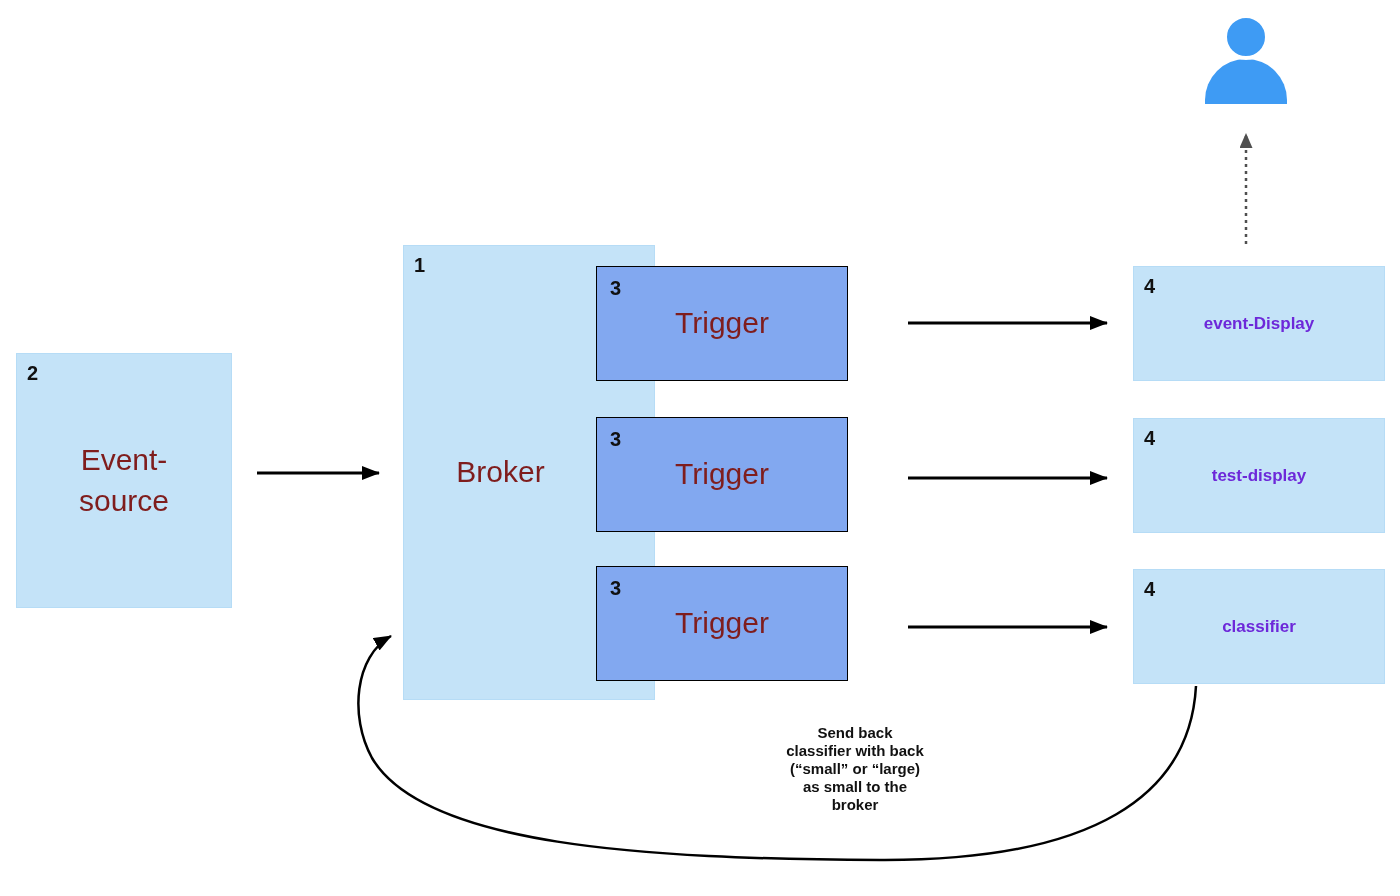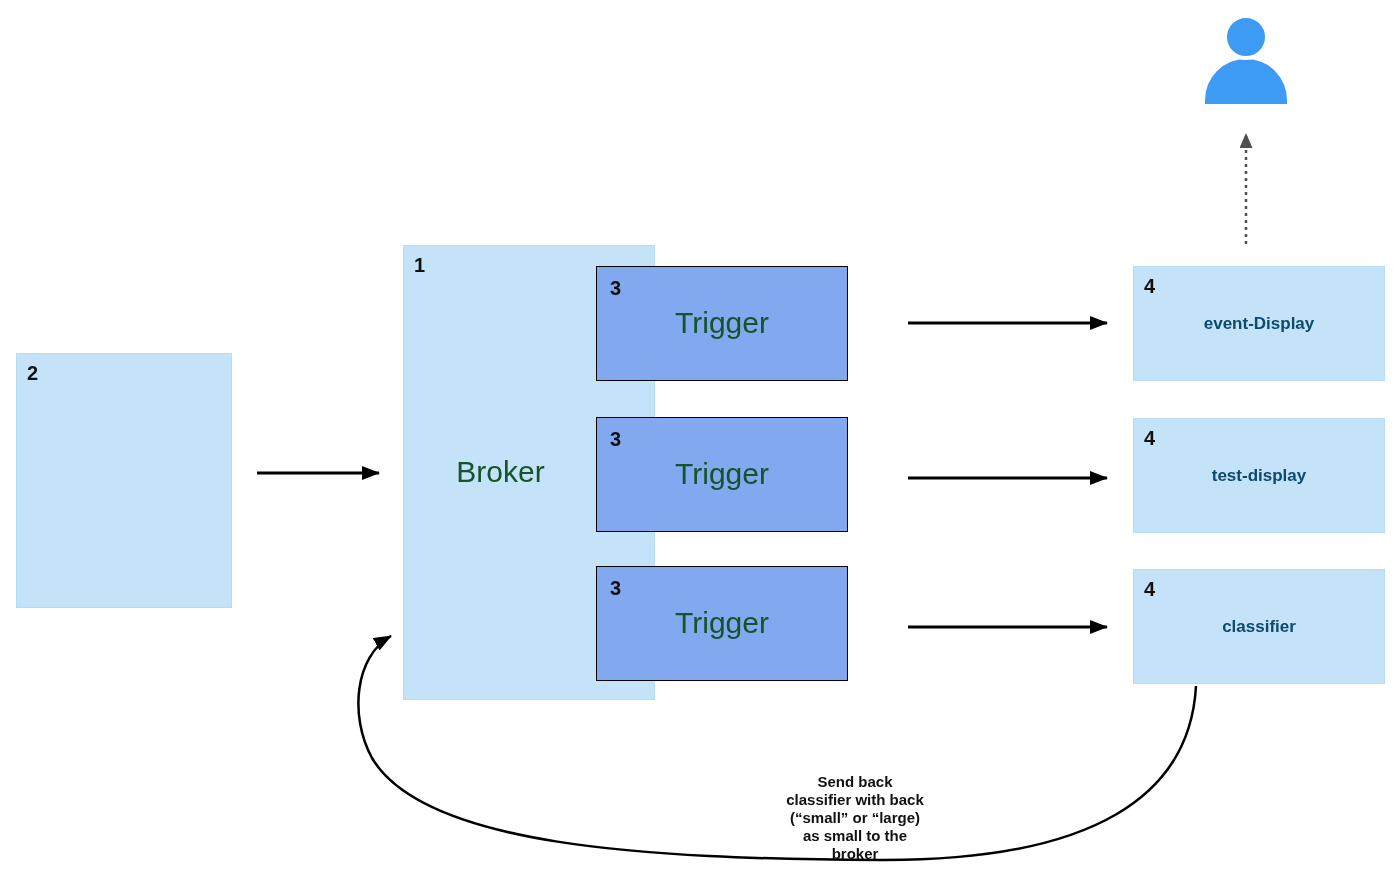--- a/index.html
+++ b/index.html
@@ -42,46 +42,46 @@
     left: 10px;
     top: 8px;
     font-size: 20px;
     font-weight: 700;
     color: #111111;
     line-height: 1.1;
   }
   .big-label {
     font-size: 30px;
     font-weight: 500;
-    color: #14532d;
+    color: #7f1d1d;
     text-align: center;
     line-height: 1.35;
   }
   .small-label {
     font-size: 17px;
     font-weight: 700;
-    color: #0c4a6e;
+    color: #6d28d9;
     text-align: center;
   }
   .wrap-150 {
     width: 150px;
   }
   .broker-label-zone {
     position: absolute;
     left: 0; top: 0;
     width: 193px;
     height: 100%;
     display: flex;
     align-items: center;
     justify-content: center;
   }
   .annotation {
     position: absolute;
     left: 745px;
-    top: 773px;
+    top: 724px;
     width: 220px;
     text-align: center;
     font-size: 15px;
     font-weight: 700;
     line-height: 18px;
     color: #111111;
   }
   .annotation span { display: block; }
 </style>
 </head>
@@ -112,20 +112,21 @@
     <line x1="1246" y1="244" x2="1246" y2="135" stroke="#4f4f4f" stroke-width="2.5" stroke-dasharray="3 4" marker-end="url(#ah-gray)"></line>
 
     <g>
       <path d="M 1205 104 L 1205 100 A 41 41 0 0 1 1287 100 L 1287 104 Z" fill="#3e9bf4"></path>
       <circle cx="1246" cy="37" r="21" fill="#3e9bf4" stroke="#ffffff" stroke-width="4"></circle>
     </g>
   </svg>
 
   <div class="node light" style="left:16px; top:353px; width:216px; height:255px;">
     <span class="num">2</span>
+    <span class="big-label wrap-150">Event-source</span>
   </div>
 
   <div class="node light" style="left:403px; top:245px; width:252px; height:455px;">
     <span class="num">1</span>
     <div class="broker-label-zone">
       <span class="big-label">Broker</span>
     </div>
   </div>
 
   <div class="node trigger" style="left:596px; top:266px; width:252px; height:115px;">

